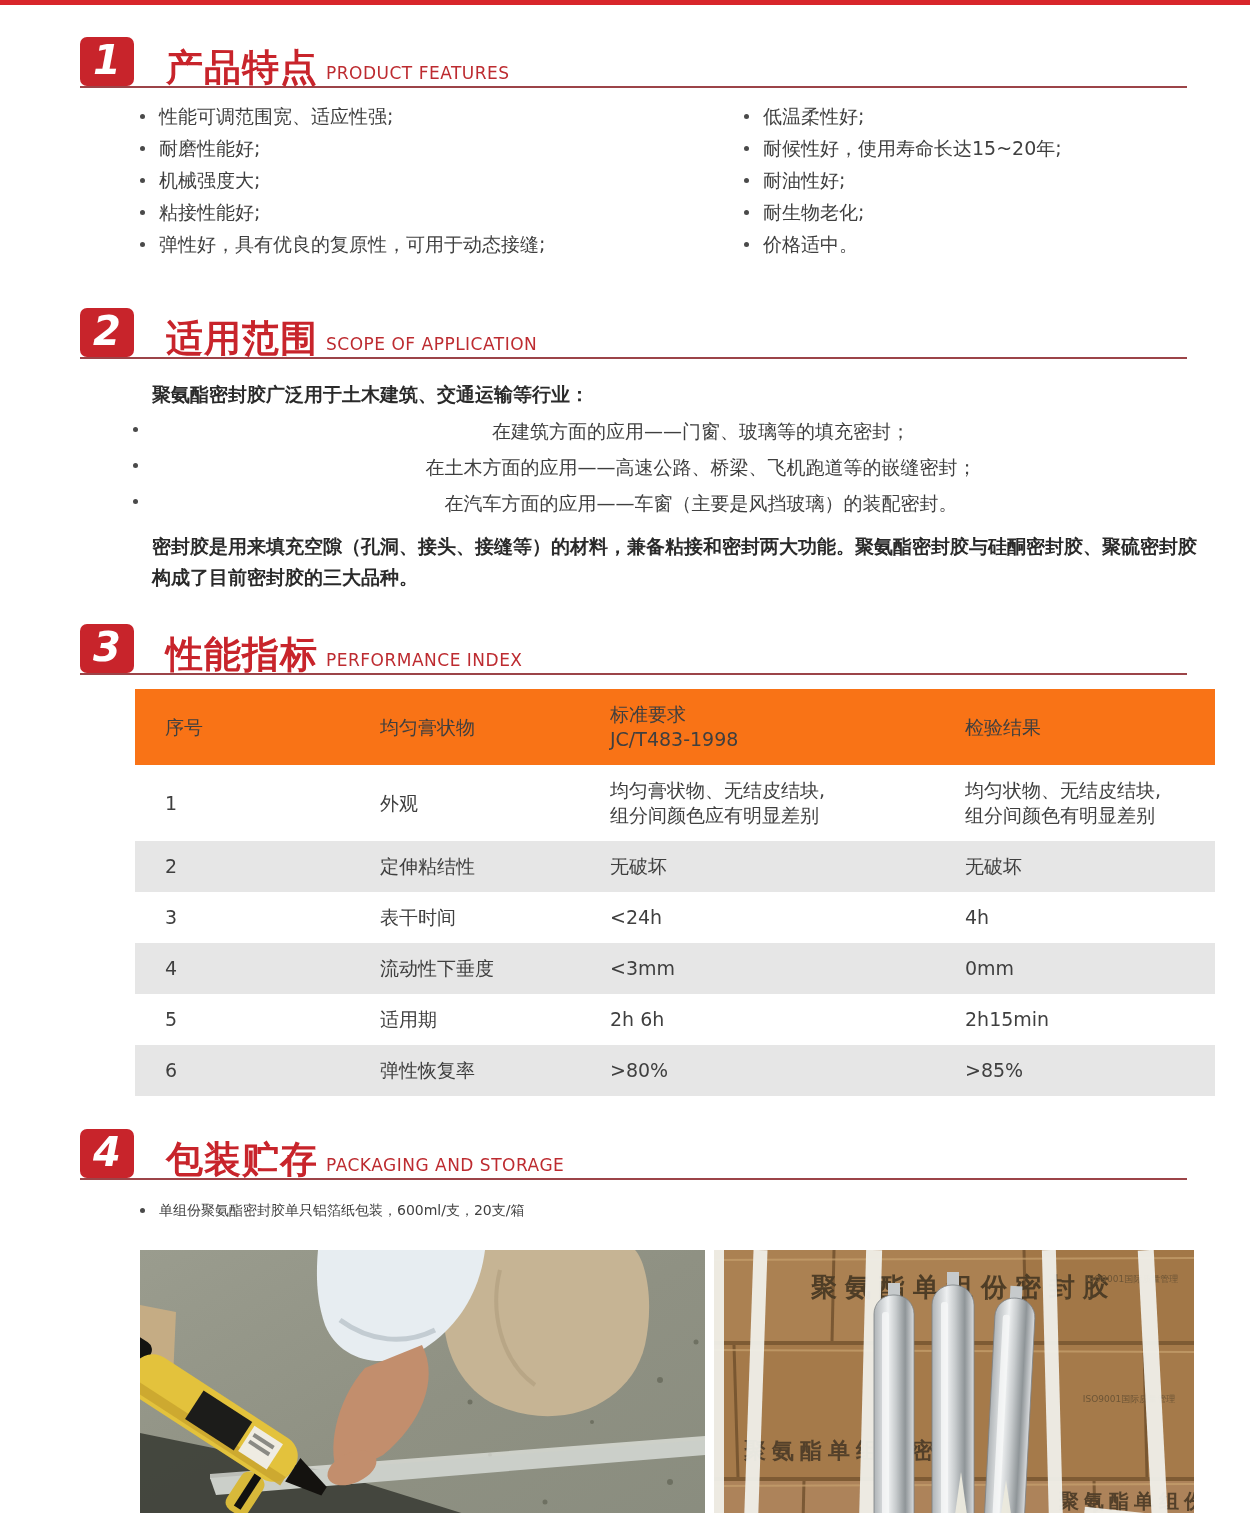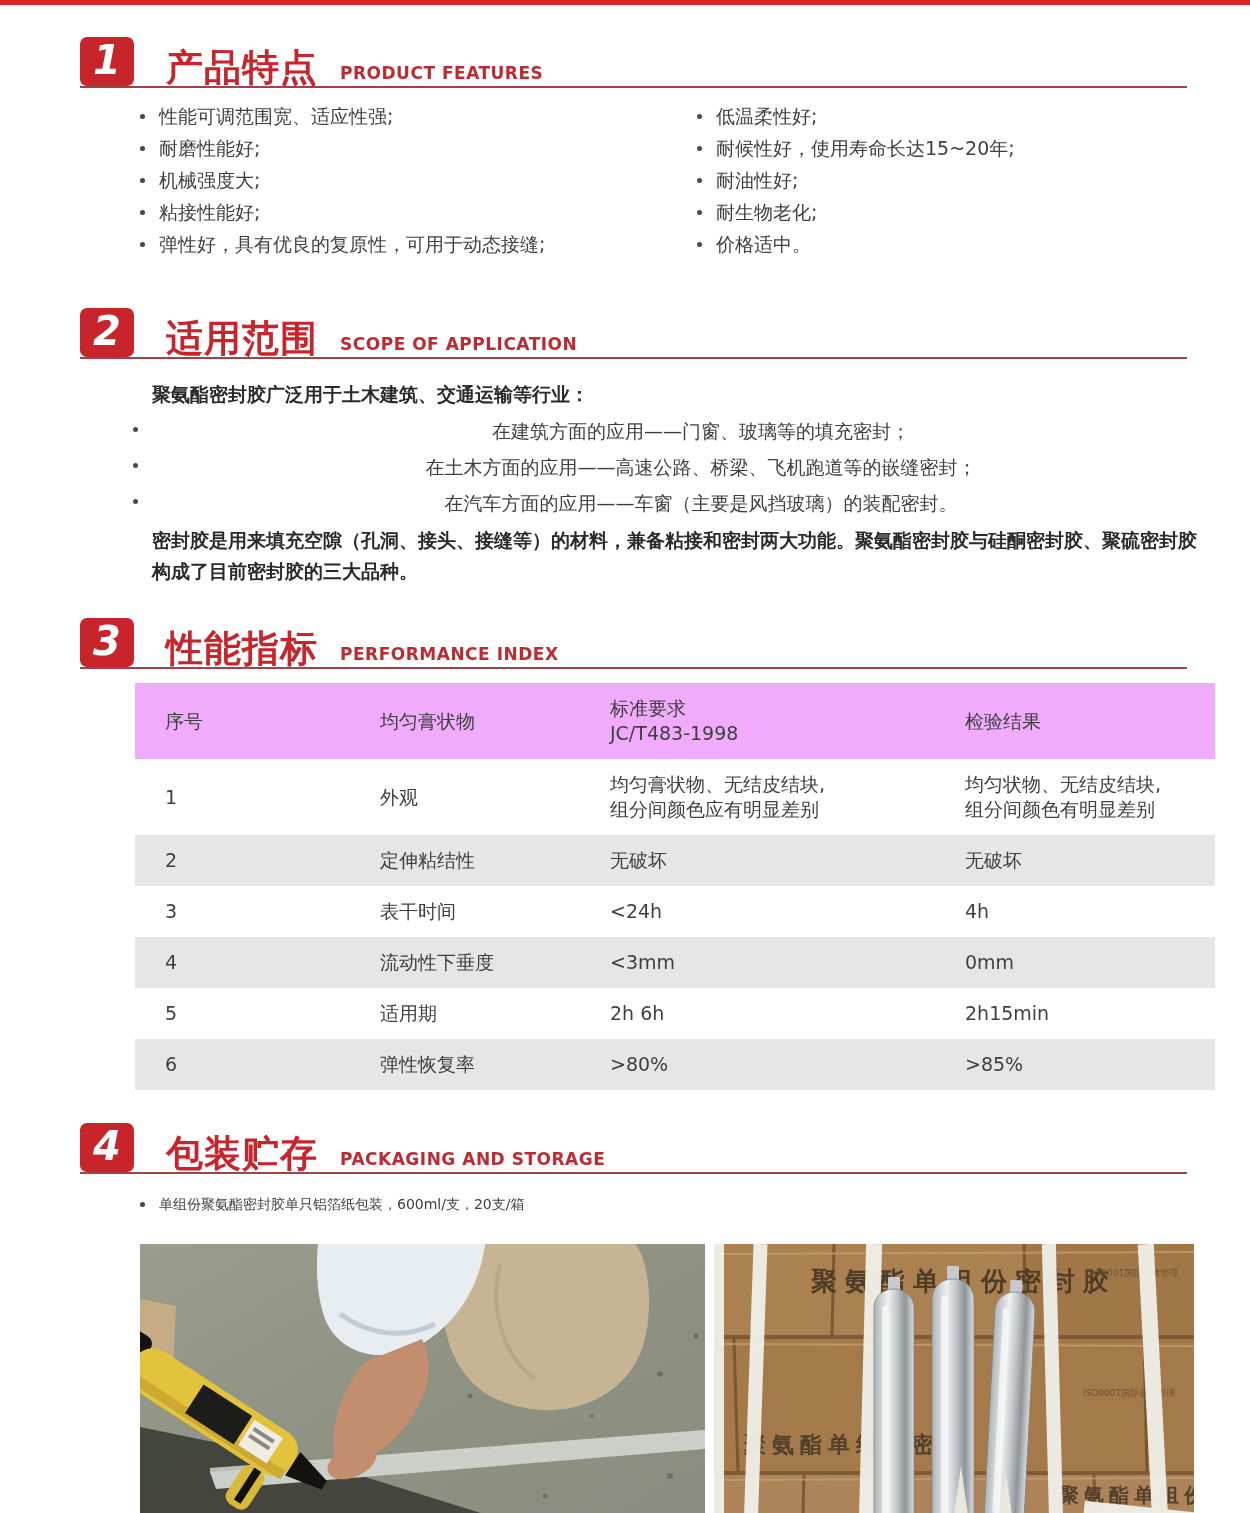--- a/index.html
+++ b/index.html
@@ -23,66 +23,66 @@
     width:54px; height:49px; background:#c8242b; border-radius:7px;
     color:#ffffff; font-size:40px; font-weight:bold; font-style:italic;
     display:flex; align-items:center; justify-content:center;
     padding-bottom:3px; flex:0 0 auto;
   }
   .title-zh {
     font-size:37px; font-weight:bold; color:#c8242b;
     line-height:1; margin-left:32px; letter-spacing:1px;
   }
   .title-en {
-    font-size:17px; font-weight:bold; color:#bd2b30;
-    margin-left:22px; padding-bottom:3px; letter-spacing:.5px; white-space:nowrap;
+    font-size:17px; font-weight:normal; color:#bd2b30;
+    margin-left:8px; padding-bottom:3px; letter-spacing:.5px; white-space:nowrap;
   }
 
   
   ul { list-style:none; }
   li.bullet {
     position:relative; padding-left:22px;
     font-size:19px; line-height:32px; color:#3f3f3f;
   }
   li.bullet::before {
     content:""; position:absolute; left:3px; top:14px;
     width:5px; height:5px; border-radius:50%; background:#4a4a4a;
   }
-  .features { display:flex; margin:12px 0 16px 137px; }
+  .features { display:flex; margin:12px 0 16px 137px;gap:47px; }
   .features .colL { width:557px; }
   .features .colR { flex:1; }
 
   
   .scope { margin:20px 0 0 130px; font-size:19px; }
   .scope-intro {
     font-weight:bold; color:#2a2a2a; margin-left:22px;
     line-height:30px; margin-bottom:4px;
   }
   .scope ul li.bullet { line-height:36px;text-align:center; }
   .scope-para {
-    font-weight:bold; color:#2a2a2a; margin-left:22px; margin-top:4px;
+    font-weight:bold; color:#2a2a2a; margin-left:22px; margin-top:10px;
     line-height:31px; width:1050px;
   }
 
   
   table.perf {
     margin:14px 0 0 135px; width:1080px;
     border-collapse:collapse; font-size:19px; color:#3f3f3f;
     table-layout:fixed;
   }
   table.perf col.c1 { width:215px; }
   table.perf col.c2 { width:230px; }
   table.perf col.c3 { width:355px; }
   table.perf col.c4 { width:280px; }
   table.perf th, table.perf td {
     text-align:left; vertical-align:middle;
     padding:13px 6px 13px 30px; font-weight:normal;
     line-height:25px; white-space:pre-line;
   }
-  table.perf thead tr { background:#f0abfc; }
+  table.perf thead tr { background:#f97316; }
   table.perf tbody tr:nth-child(even) { background:#e6e6e6; }
 
   
   .pack-bullet { margin:14px 0 0 137px; }
   .pack-bullet li.bullet { font-size:14px; }
   .photos { display:flex; gap:9px; margin:24px 0 0 140px; height:316px; }
   .photo { height:316px; overflow:hidden; flex:0 0 auto; }
   .photo svg { display:block; }
 </style>
 </head>

